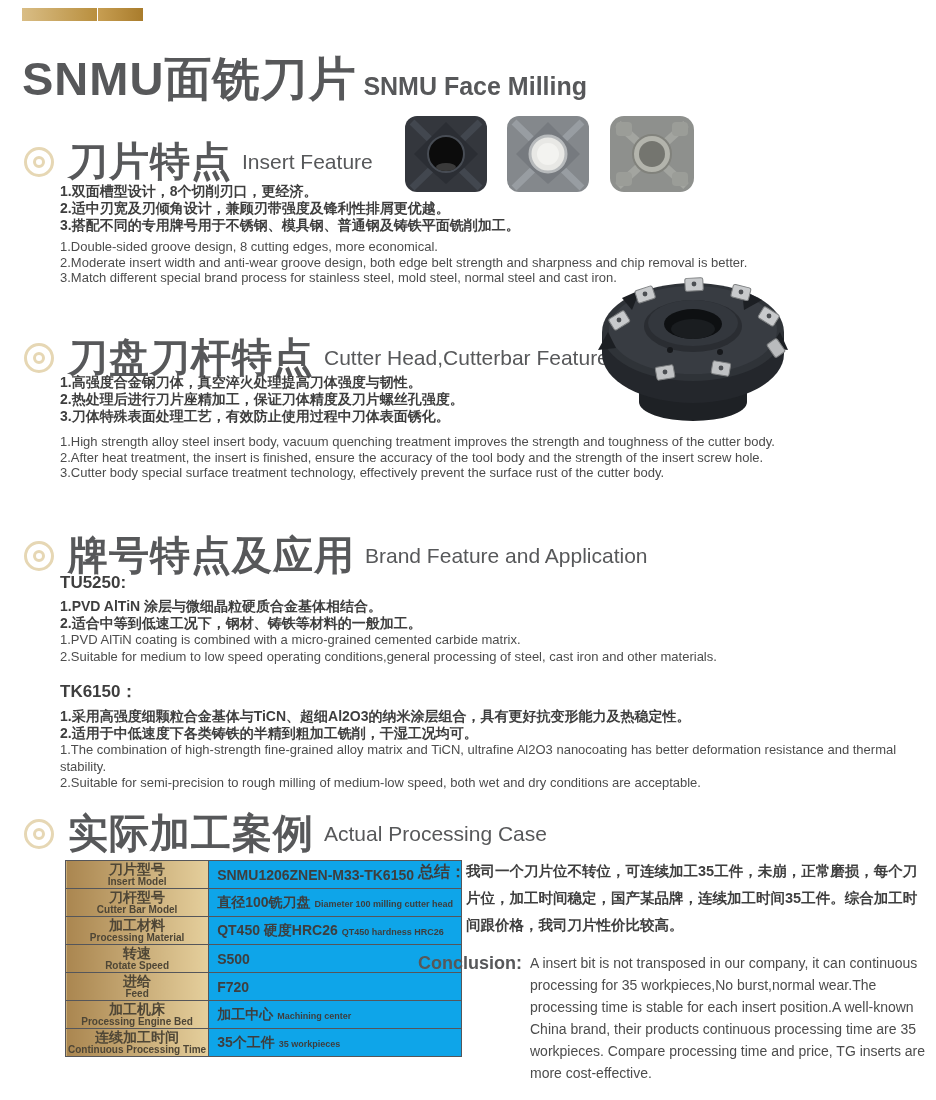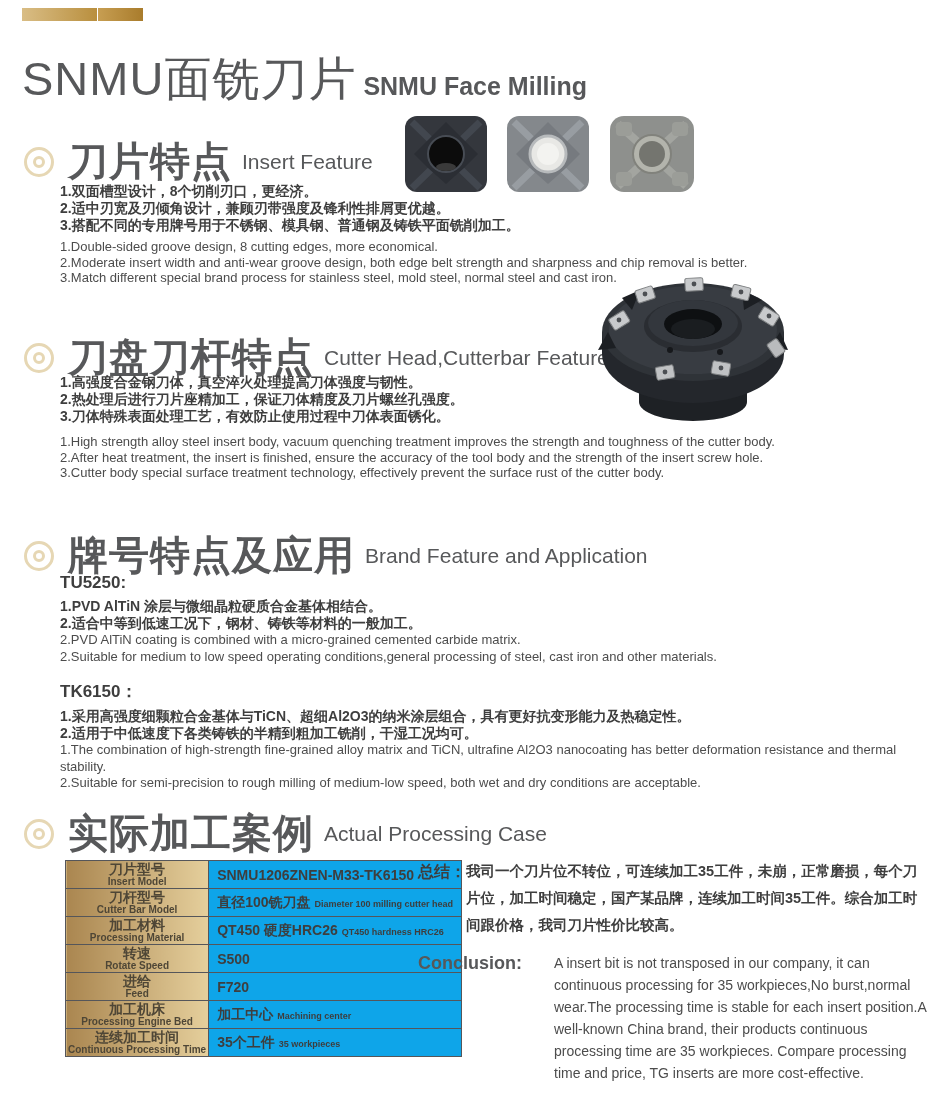--- a/index.html
+++ b/index.html
@@ -22,21 +22,21 @@
   }
   .abs{position:absolute;}
 
   
   .topbars{position:absolute;left:22px;top:8px;display:flex;}
   .bar-l{width:75px;height:13px;background:linear-gradient(90deg,var(--accent-gold-light),var(--accent-gold));}
   .bar-r{width:45px;height:13px;margin-left:1px;background:linear-gradient(90deg,#c79e52,var(--accent-gold-dark));}
 
   
   .titleRow{position:absolute;left:22px;top:48px;display:flex;align-items:baseline;}
-  .title-cn{font-size:47px;font-weight:normal;color:var(--heading-gray);letter-spacing:1px;}
+  .title-cn{font-size:47px;font-weight:bold;color:var(--heading-gray);letter-spacing:1px;}
   .title-en{font-size:25px;font-weight:bold;color:var(--heading-gray);margin-left:7px;}
 
   
   .sec-header{position:absolute;left:24px;display:flex;align-items:center;}
   .ring{width:30px;height:30px;border:3px solid var(--ring-color);border-radius:50%;
         display:flex;align-items:center;justify-content:center;flex:0 0 auto;}
   .ring-inner{width:12px;height:12px;border:3px solid var(--ring-color);border-radius:50%;}
   .sec-cn{margin-left:14px;font-size:40px;font-weight:bold;color:var(--heading-gray);letter-spacing:1px;}
   .sec-en{margin-left:10px;font-size:21px;color:var(--heading-gray);text-align:center;}
 
@@ -57,21 +57,21 @@
   .lbl-cn{font-size:14px;font-weight:bold;color:#4e4636;line-height:14px;}
   .lbl-en{font-size:10px;font-weight:bold;color:#4e4636;line-height:11px;white-space:nowrap;}
   td.val{width:200px;background:#0ea5e9;padding:1px 8px;white-space:nowrap;}
   .val-main{font-size:14px;font-weight:bold;color:var(--body-dark);}
   .val-sub{font-size:9px;font-weight:bold;color:var(--body-dark);margin-left:4px;}
 
   
   .sum-cn{position:absolute;left:418px;top:858px;width:512px;display:flex;}
   .sum-cn-label{font-size:16px;font-weight:bold;color:var(--body-dark);line-height:27px;flex:0 0 auto;}
   .sum-cn-text{font-size:14.5px;font-weight:bold;color:var(--body-dark);line-height:27px;}
-  .sum-en{position:absolute;left:418px;top:952px;width:515px;display:flex;gap:24px;}
+  .sum-en{position:absolute;left:418px;top:952px;width:515px;display:flex;}
   .sum-en-label{font-size:18px;font-weight:bold;color:var(--heading-gray);flex:0 0 auto;margin-right:8px;line-height:22px;}
   .sum-en-text{font-size:14px;color:var(--body-mid);line-height:22px;}
 
   
   .inserts{position:absolute;left:402px;top:110px;display:flex;gap:14px;}
   .cutterhead{position:absolute;left:592px;top:262px;}
 </style>
 </head>
 <body>
 
@@ -207,21 +207,21 @@
     <span class="sec-en">Brand Feature and Application</span>
   </div>
 
   <div class="abs" style="left:60px;top:573px;">
     <div class="brand-name">TU5250:</div>
     <div class="brand-cn">
       <div>1.PVD AlTiN 涂层与微细晶粒硬质合金基体相结合。</div>
       <div>2.适合中等到低速工况下，钢材、铸铁等材料的一般加工。</div>
     </div>
     <div class="brand-en">
-      <div>2.PVD AlTiN coating is combined with a micro-grained cemented carbide matrix.</div>
+      <div>1.PVD AlTiN coating is combined with a micro-grained cemented carbide matrix.</div>
       <div>2.Suitable for medium to low speed operating conditions,general processing of steel, cast iron and other materials.</div>
     </div>
   </div>
 
   <div class="abs" style="left:60px;top:680px;">
     <div class="brand-name">TK6150：</div>
     <div class="brand-cn">
       <div>1.采用高强度细颗粒合金基体与TiCN、超细Al2O3的纳米涂层组合，具有更好抗变形能力及热稳定性。</div>
       <div>2.适用于中低速度下各类铸铁的半精到粗加工铣削，干湿工况均可。</div>
     </div>

